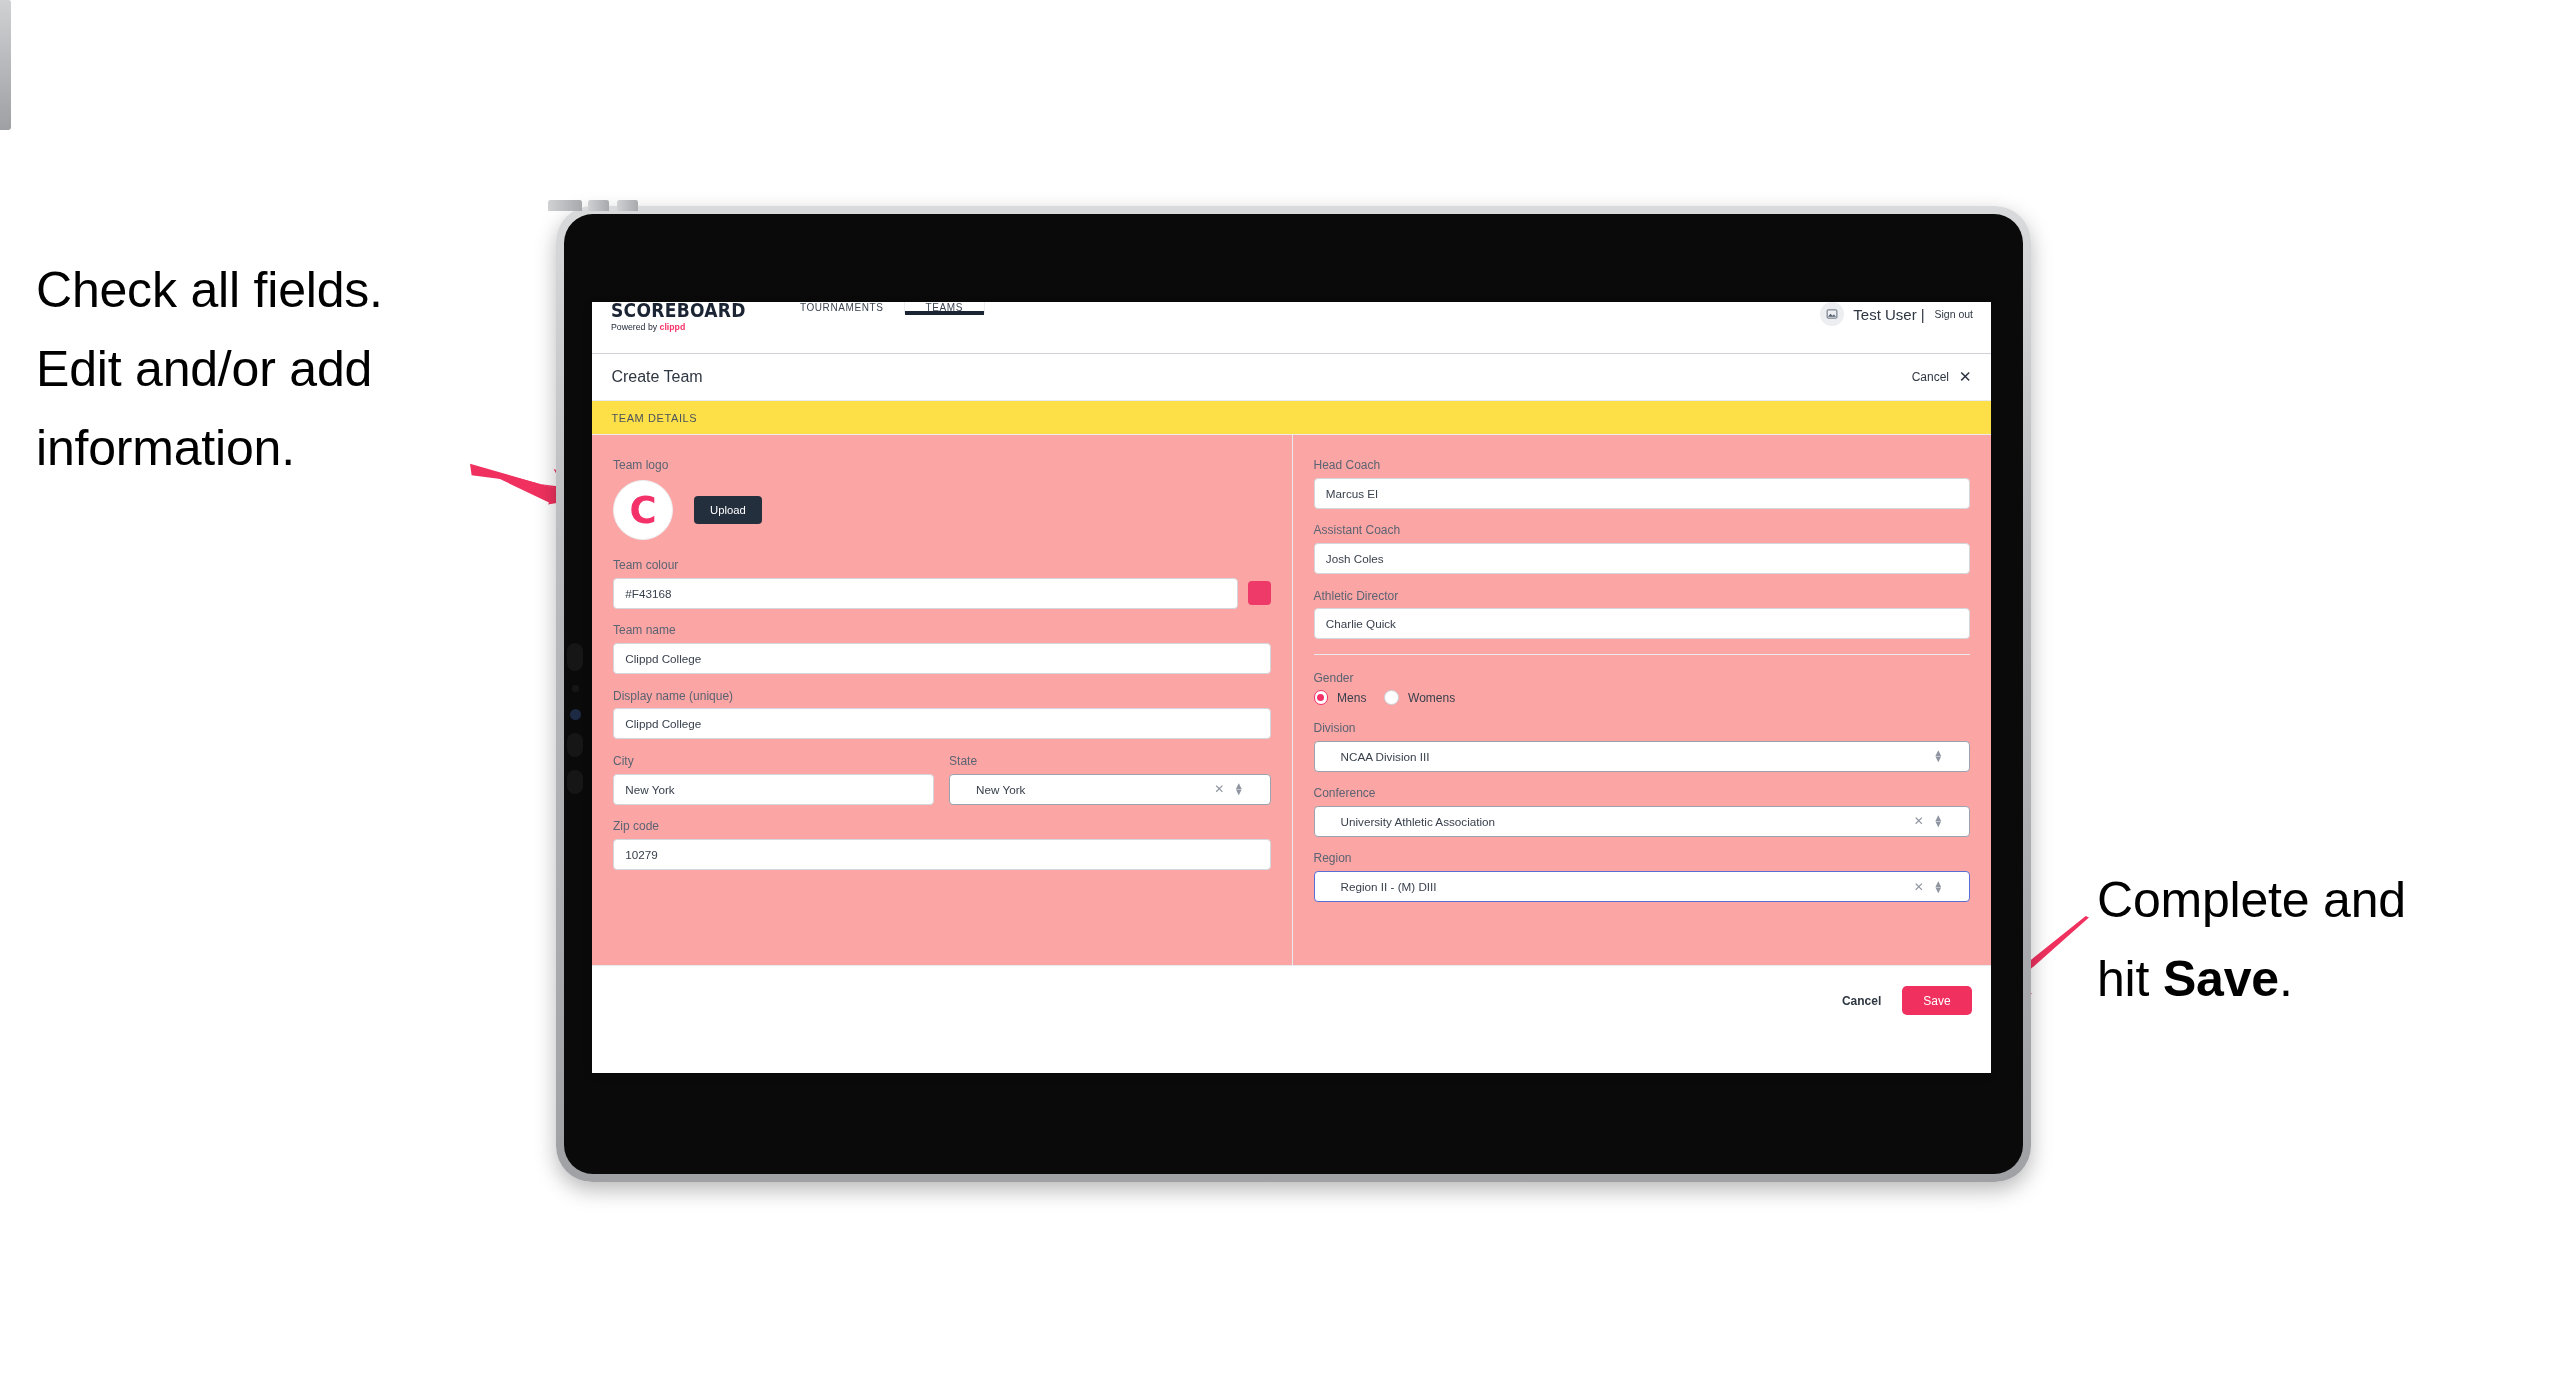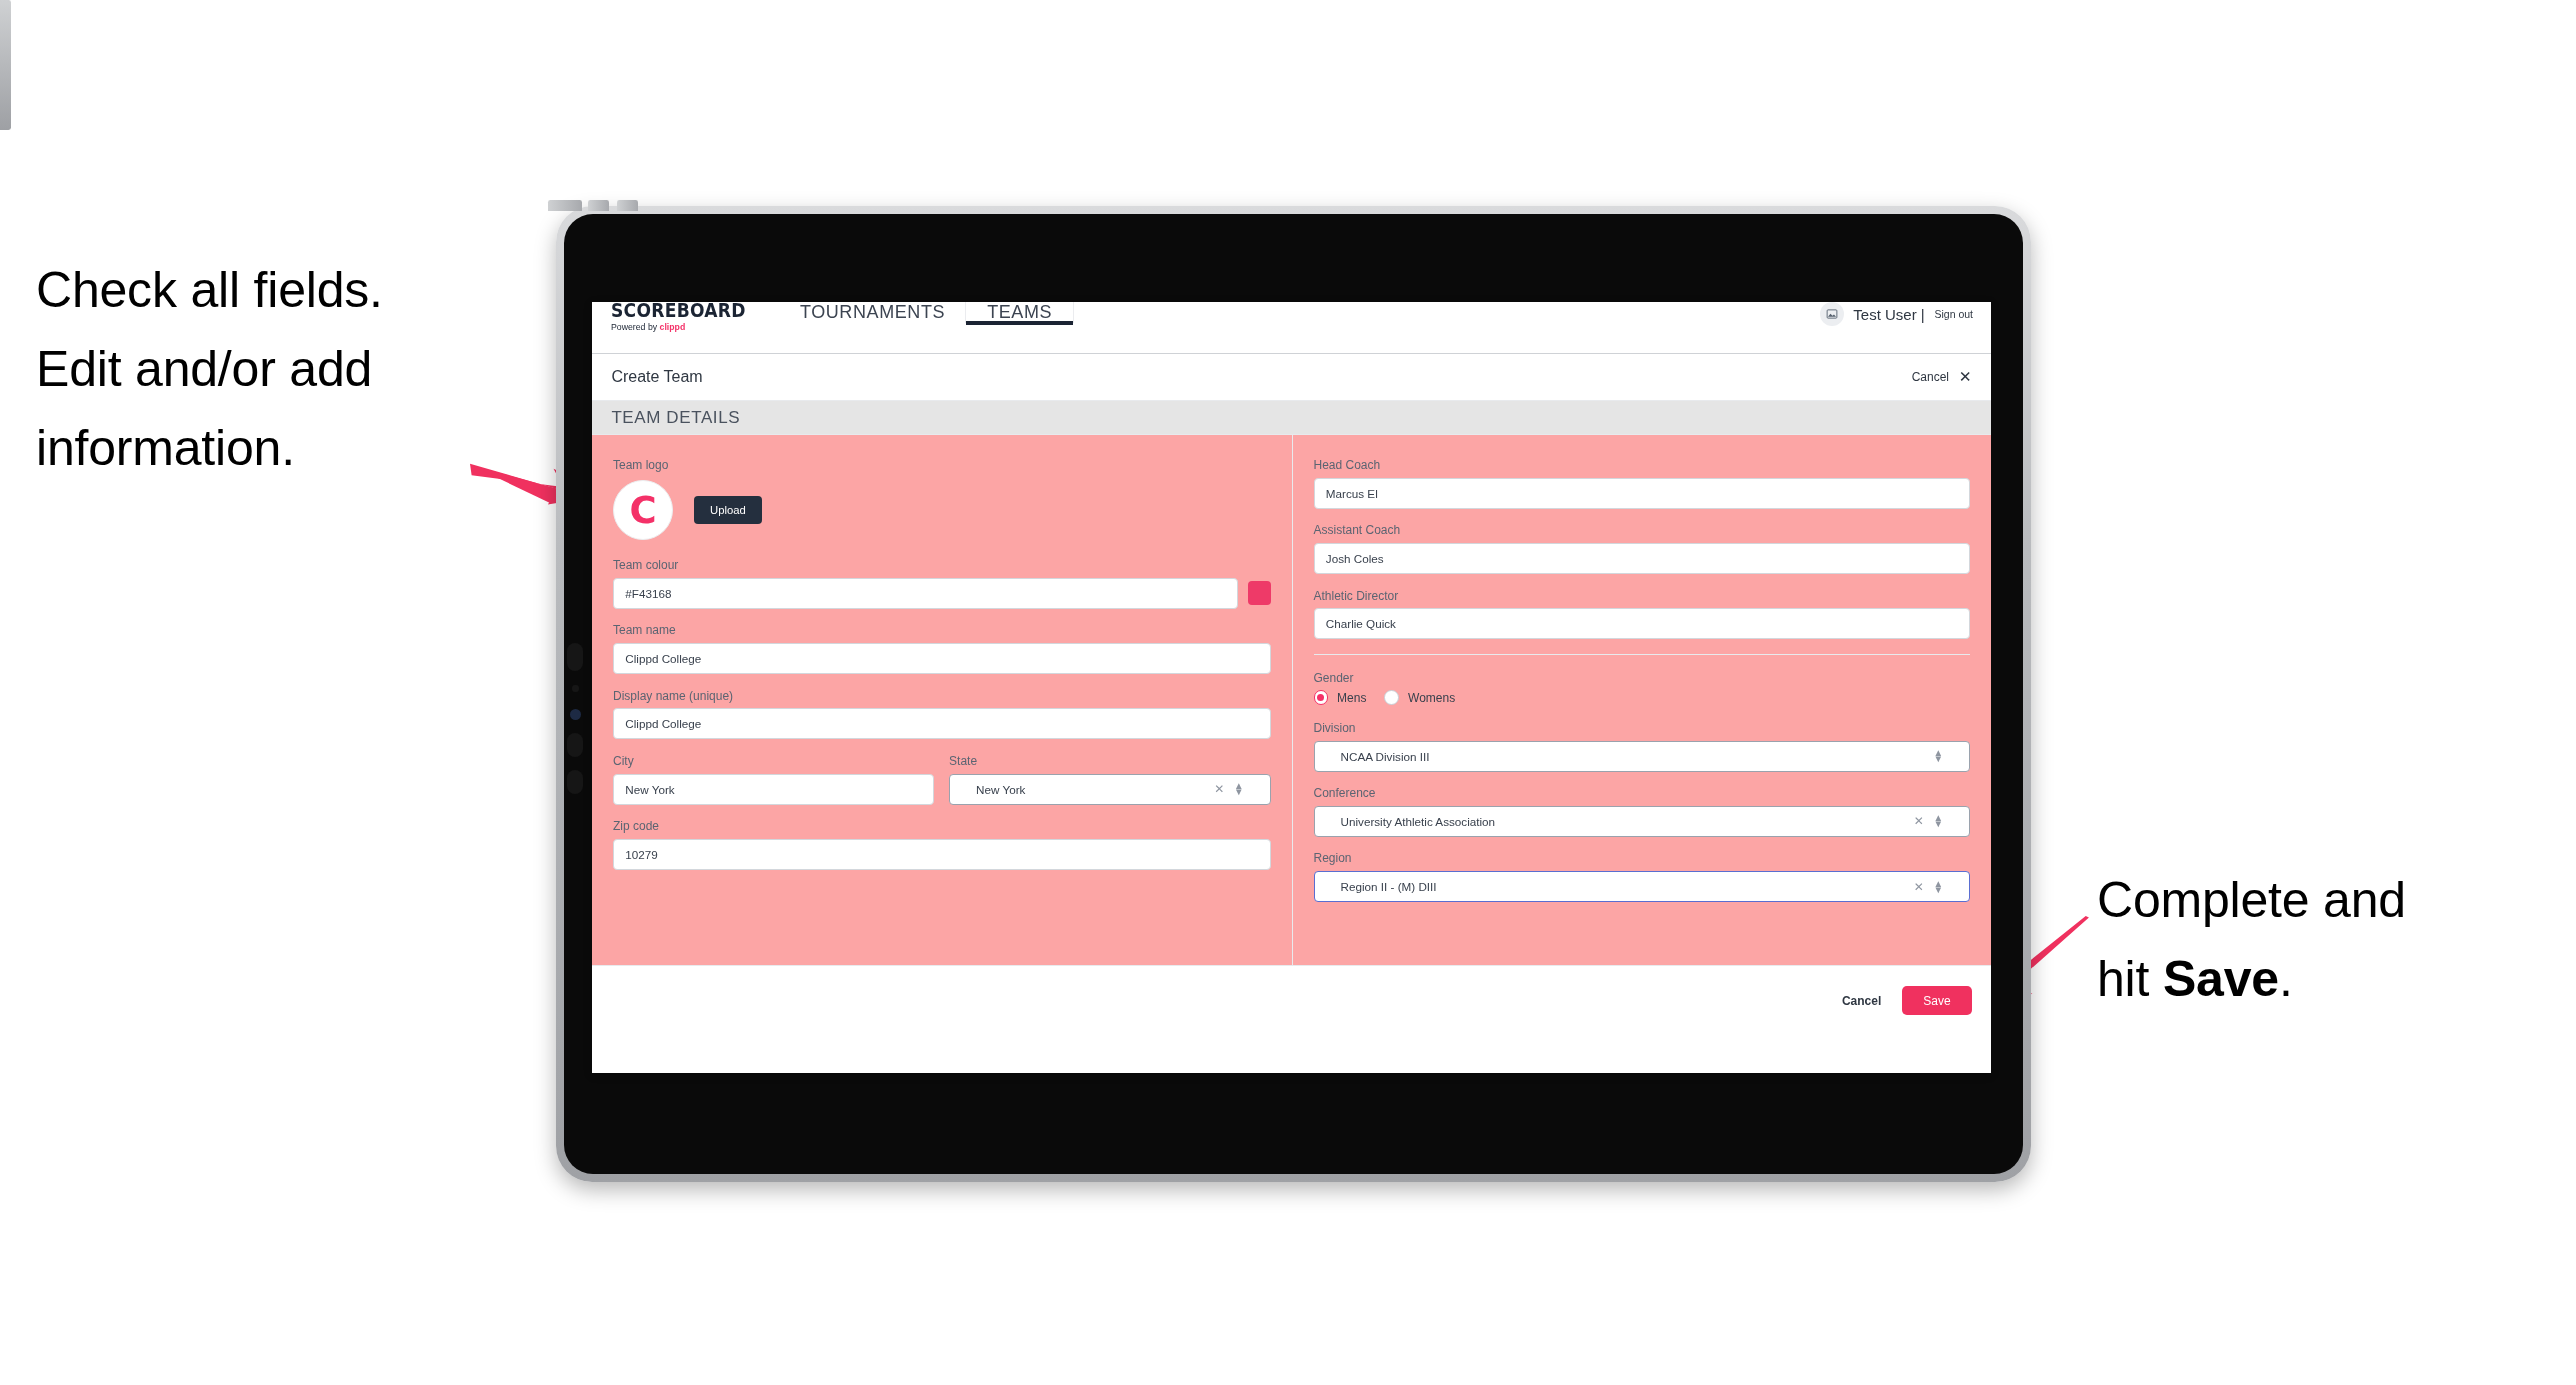--- a/index.html
+++ b/index.html
@@ -95,21 +95,21 @@
   }
   #brand-sub {
     font-size: 9px; color: #1b2433; margin-top: 2.4px; line-height: 1;
     transform: scaleX(0.97); transform-origin: left center;
   }
   #brand-sub .pink { color: #f43168; font-weight: 700; }
 
   .navtab {
     display: flex; align-items: center;
     padding: 0 21px;
-    font-size: 18px;
+    font-size: 10px;
     color: #3c4451;
     letter-spacing: 0.6px;
     position: relative;
     cursor: pointer;
     background: #fff;
   }
   .navtab.active::after {
     content: ""; position: absolute; left: 0; right: 0; bottom: -1.6px;
     height: 3.2px; background: #1b2433;
   }
@@ -135,22 +135,22 @@
   #page-title { font-size: 16px; color: #2f3742; }
   #cancel-top {
     margin-left: auto; display: flex; align-items: center; gap: 9.7px;
     font-size: 12px; color: #2f3742; cursor: pointer;
   }
   #cancel-top .x { font-size: 15.4px; line-height: 1; }
 
   
   #section-head {
     height: 34px; display: flex; align-items: center; padding: 0 19.4px;
-    background: #e5e5e5; border-bottom: 0.8px solid #e8eaed;
-    font-size: 17px; color: #4a525e; letter-spacing: 0.6px;
+    background: #fde047; border-bottom: 0.8px solid #e8eaed;
+    font-size: 11px; color: #4a525e; letter-spacing: 0.6px;
   }
 
   
   #form-body {
     display: flex;
     height: 530px;
     background: #fca5a5;
   }
   #col-left  { width: 50%; padding: 23px 21px 0 21px; position: relative; }
   #col-right { width: 50%; padding: 23px 21px 0 21px; border-left: 0.8px solid #e8eaed; }

